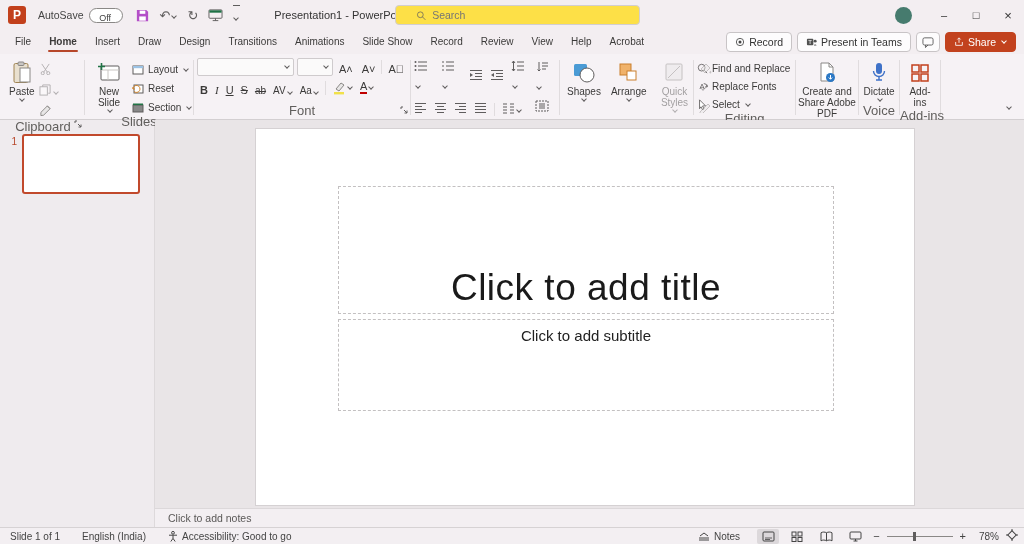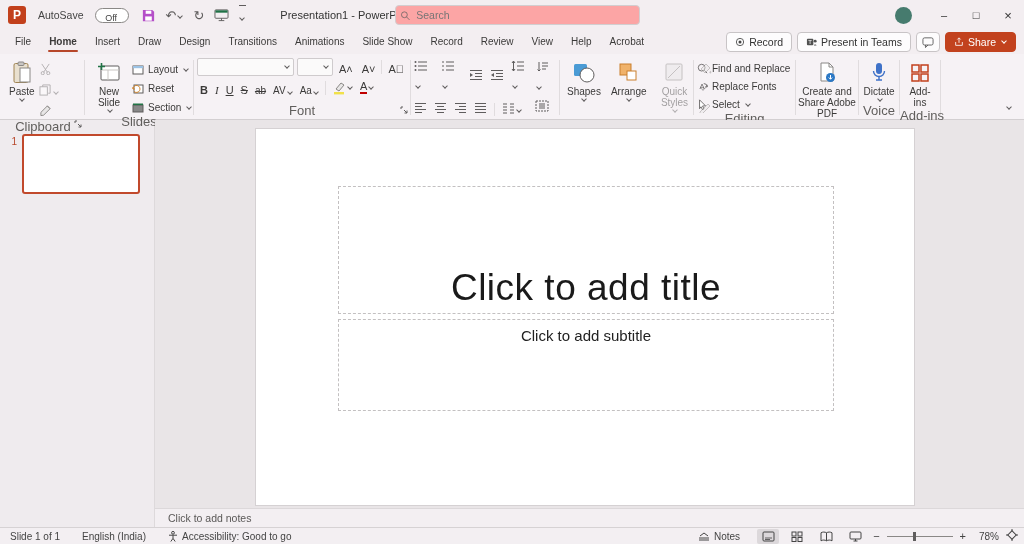--- a/index.html
+++ b/index.html
@@ -3,28 +3,28 @@
 <meta charset="utf-8">
 <style>
   * { margin:0; padding:0; box-sizing:border-box; }
   html,body { width:1024px; height:544px; overflow:hidden; }
   body { font-family:"Liberation Sans", sans-serif; color:#3b3a39; background:#e9e5e7; }
   .app { width:1024px; height:544px; display:flex; flex-direction:column; }
 
   
   .titlebar { height:30px; background:#f3eef1; display:flex; align-items:center; padding:0 0 0 8px; flex:0 0 auto; }
   .pp-logo { width:18px; height:18px; border-radius:3px; background:#c2401c; color:#fff; font-size:12px; font-weight:bold; display:flex; align-items:center; justify-content:center; }
-  .autosave { display:flex; align-items:center; gap:11px; margin-left:12px; font-size:10.5px; color:#444; }
+  .autosave { display:flex; align-items:center; gap:5px; margin-left:12px; font-size:10.5px; color:#444; }
   .toggle { width:34px; height:15px; border:1px solid #8a8886; border-radius:8px; background:#fff; display:flex; align-items:center; padding:1px 3px 1px 2px; gap:3px;flex-direction:column; }
   .knob { width:11px; height:11px; border-radius:50%; background:#605e5c; }
   .toggle-state { font-size:9px; color:#444; }
   .qat { display:flex; align-items:center; gap:10px; margin-left:12px; }
   .qat .glyph { font-size:13px; color:#5f5d5d; }
   .tb-title { font-size:11px; color:#333; margin-left:34px; white-space:nowrap; }
-  .searchbox { position:absolute; left:395px; top:5px; width:245px; height:20px; background:#fca5a5; border:1px solid #d2ced0; border-radius:4px; display:flex; align-items:center; padding:0 4px; gap:6px; }
+  .searchbox { position:absolute; left:395px; top:5px; width:245px; height:20px; background:#fde047; border:1px solid #d2ced0; border-radius:4px; display:flex; align-items:center; padding:0 20px; gap:6px; }
   .searchbox input { border:none; outline:none; background:transparent; font-size:10.5px; color:#444; width:100%; font-family:"Liberation Sans",sans-serif; }
   .tb-right { margin-left:auto; display:flex; align-items:center; height:30px; }
   .avatar { width:17px; height:17px; border-radius:50%; background:#467b6e; margin-right:16px; }
   .winbtn { width:32px; height:30px; display:flex; align-items:center; justify-content:center; font-size:11px; color:#333; }
 
   
   .tabrow { height:24px; background:#f3eef1; display:flex; align-items:center; padding:0 8px 0 6px; flex:0 0 auto; }
   .tab { font-size:10px; color:#3b3a39; padding:4px 9px 5px; position:relative; white-space:nowrap; }
   .tab.active { font-weight:bold; }
   .tab.active:after { content:""; position:absolute; left:8px; right:8px; bottom:0; height:2px; background:#b7472a; border-radius:1px; }

